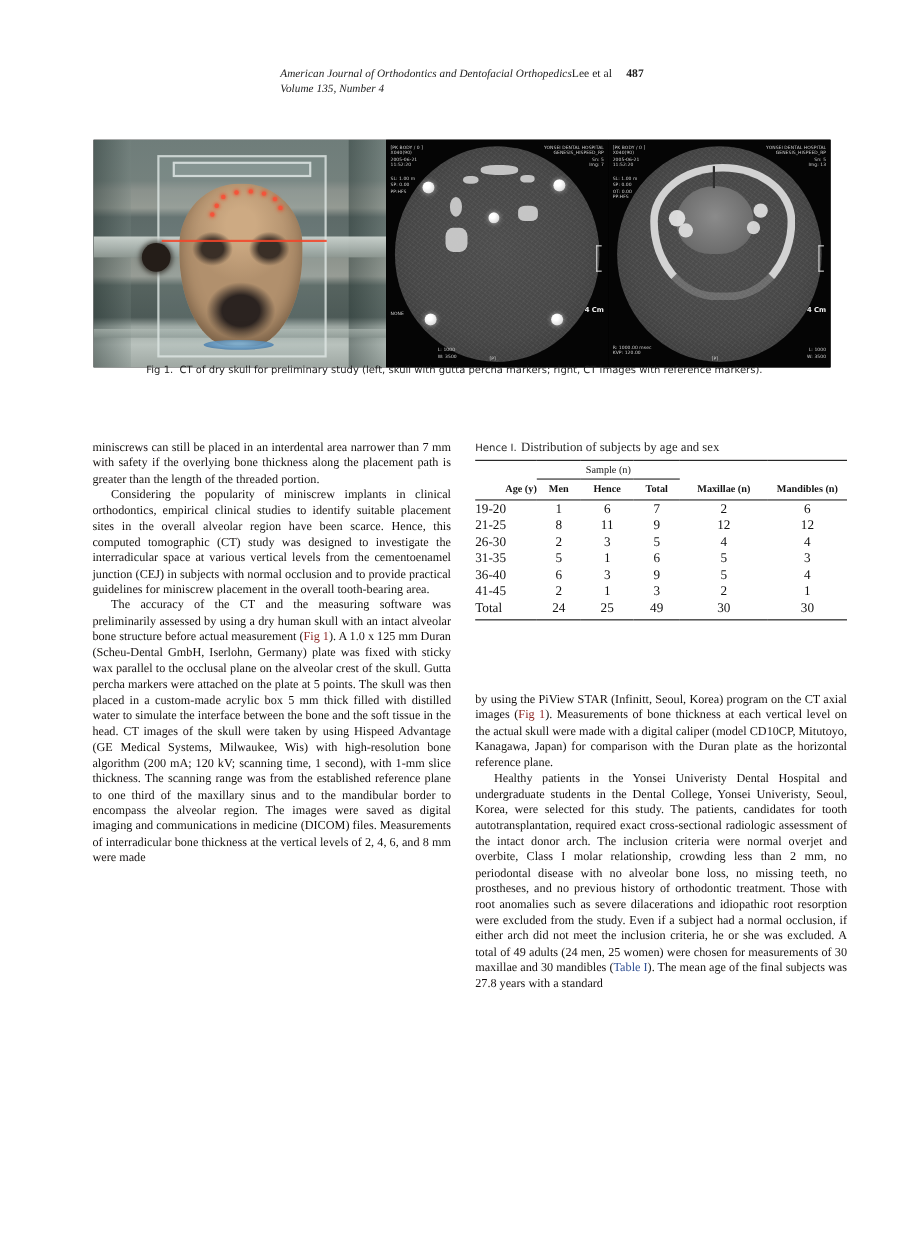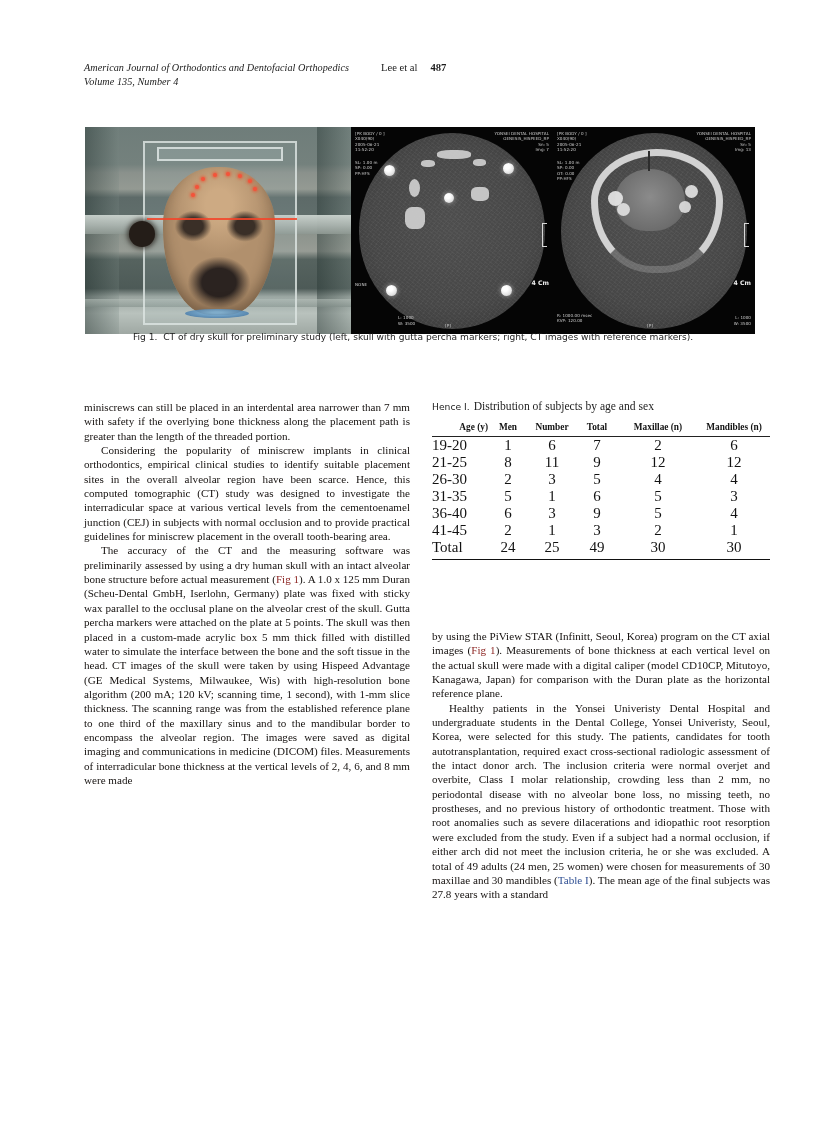--- a/index.html
+++ b/index.html
@@ -24,23 +24,22 @@
     background: #fff;
   }
 
   
   .runhead {
     position: absolute;
     left: 84px;
     top: 61px;
     width: 672px;
     display: flex;
-    justify-content: flex-start;
+    justify-content: center;
     align-items: flex-start;
-    gap: 32px;
   }
   .runhead-left {
     font-family: "Liberation Serif", serif;
     font-size: 10.2px;
     line-height: 13.5px;
     font-style: italic;
     color: #1b1b1b;
     letter-spacing: 0.05px;
   }
   .runhead-right {
@@ -297,21 +296,21 @@
   }
   tr.hdr th {
     font-size: 9.3px;
     padding: 4px 0 4px 0;
     font-weight: bold;
   }
   tr.hdr th.lead { text-align: right; }
   tr.hdr th.ctr  { text-align: center; }
 
   tbody td {
-    font-size: 15px;
+    font-size: 12px;
     font-weight: bold;
     padding: 1.1px 0;
   }
   tbody td.lead { text-align: left; }
   tbody td.ctr  { text-align: center; }
   tbody tr:last-child td { padding-bottom: 3px; }
 
   .c-age { width: 56px; }
   .c-men { width: 40px; }
   .c-wom { width: 48px; }
@@ -456,24 +455,30 @@
     <table class="dataset">
       <colgroup>
         <col class="c-age">
           <col class="c-men">
           <col class="c-wom">
         <col class="c-tot">
           <col class="c-max">
           <col class="c-man">
       </colgroup>
       <thead>
+        <tr class="grp">
+          <th class="rule-top"></th>
+          <th class="rule-top spanner" colspan="3">Sample (n)</th>
+          <th class="rule-top"></th>
+          <th class="rule-top"></th>
+        </tr>
         <tr class="hdr">
           <th class="lead rule-thin">Age (y)</th>
           <th class="ctr rule-thin">Men</th>
-          <th class="ctr rule-thin">Number</th>
+          <th class="ctr rule-thin">Hence</th>
           <th class="ctr rule-thin">Total</th>
           <th class="ctr rule-thin">Maxillae (n)</th>
           <th class="ctr rule-thin">Mandibles (n)</th>
         </tr>
       </thead>
       <tbody>
         <tr>
           <td class="lead">19-20</td>
           <td class="ctr">1</td>
           <td class="ctr">6</td>

